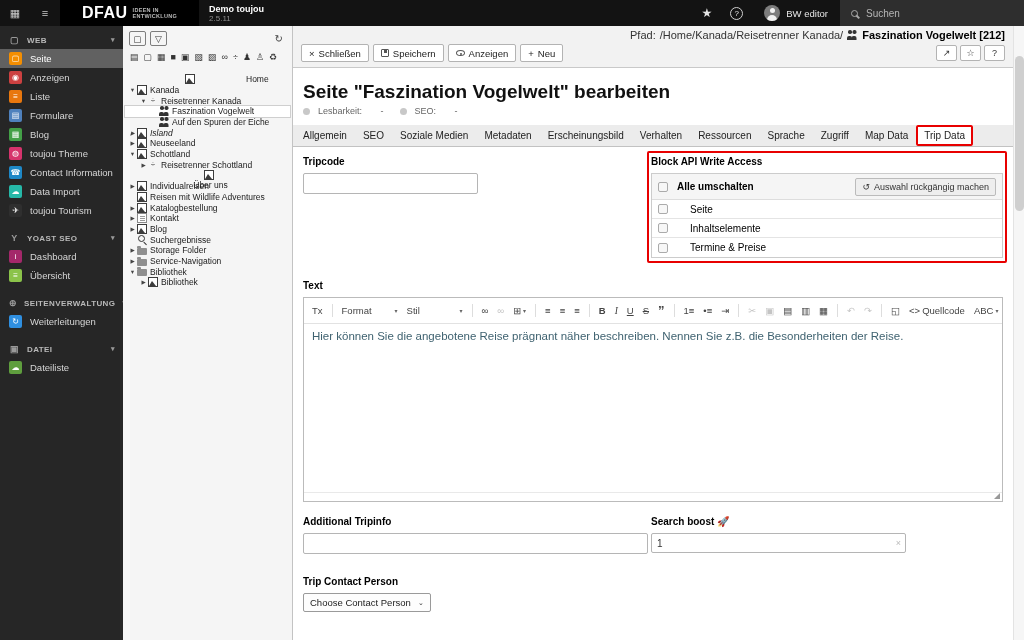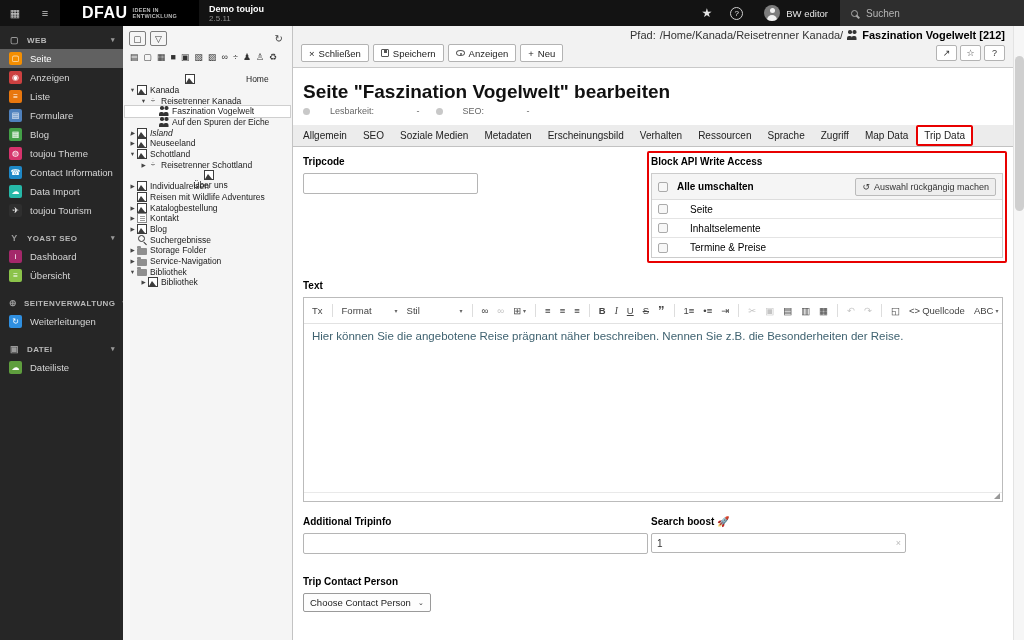--- a/index.html
+++ b/index.html
@@ -72,21 +72,21 @@
 .dh-buttons{display:flex;gap:4px}
 .btn{display:inline-flex;align-items:center;gap:4px;height:18px;padding:0 7px;border:1px solid #b3b3b3;border-radius:2px;background:#fff;font-size:9.5px;color:#222;cursor:pointer}
 .dh-icons{display:flex;gap:3px}
 .icon-btn{width:21px;height:16px;border:1px solid #b3b3b3;border-radius:2px;background:#fff;display:flex;align-items:center;justify-content:center;font-size:9px;color:#333;cursor:pointer}
 .icon-floppy{width:8px;height:8px;border:1px solid #555;border-radius:1px;position:relative;display:inline-block}
 .icon-floppy::before{content:"";position:absolute;top:0;left:2px;width:3px;height:2.5px;background:#555}
 .icon-eye{width:9px;height:6px;border:1px solid #555;border-radius:50%;position:relative;display:inline-block}
 .icon-eye::after{content:"";position:absolute;top:1.5px;left:3px;width:2px;height:2px;border-radius:50%;background:#555}
 h1{margin:13px 10px 3px;font-size:19px;font-weight:600;color:#111}
 .badges{display:flex;gap:16px;margin:2px 10px 0;font-size:9px;color:#666;align-items:center}
-.badge{display:flex;align-items:center;gap:20px}
+.badge{display:flex;align-items:center;gap:8px}
 .dot{width:7px;height:7px;border-radius:50%;background:#c8c8c8;display:inline-block}
 .tabs{display:flex;margin-top:9px;background:#ececec;border-bottom:1px solid #c2c2c2;padding-left:2px}
 .tab{padding:5px 8px;font-size:10px;color:#222;position:relative;cursor:pointer;white-space:nowrap}
 .tab.active{background:#fff}
 .tab.annot::after{content:"";position:absolute;inset:0;border:2px solid #e80000;border-radius:2px;pointer-events:none}
 
 .form{padding:9px 10px 0;font-size:10.5px}
 .row-2col{display:flex;gap:2px}
 .col-l{flex:1;min-width:0}
 .col-r{width:352px;flex:none}

